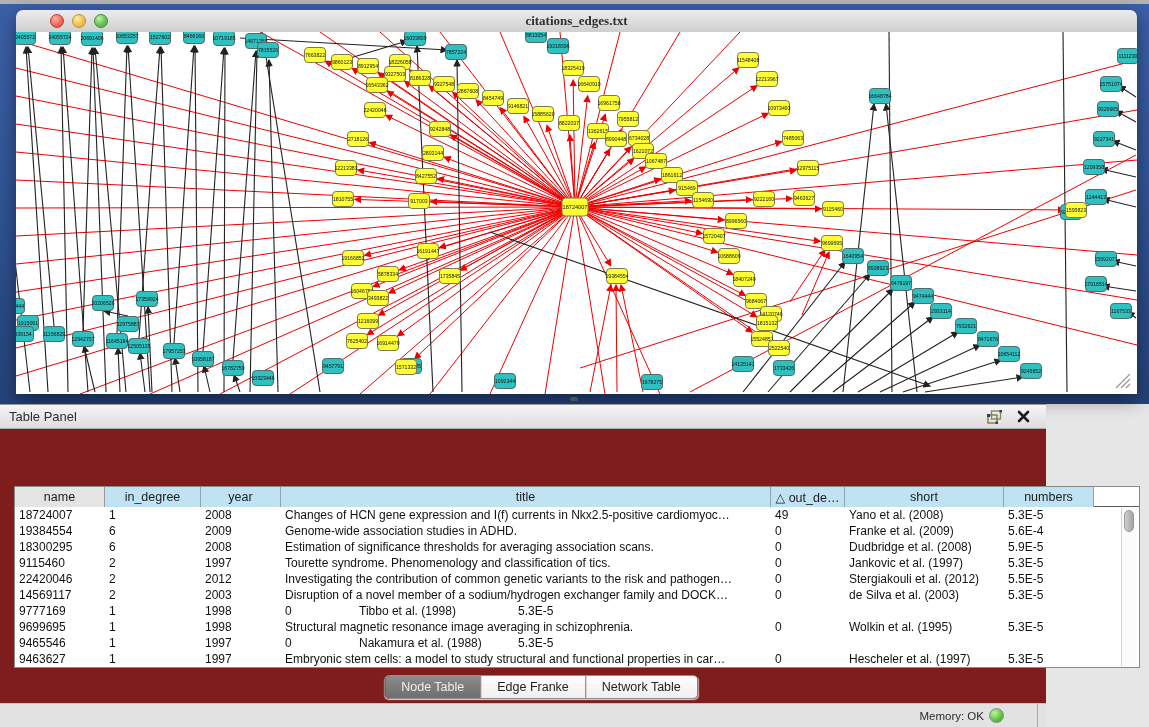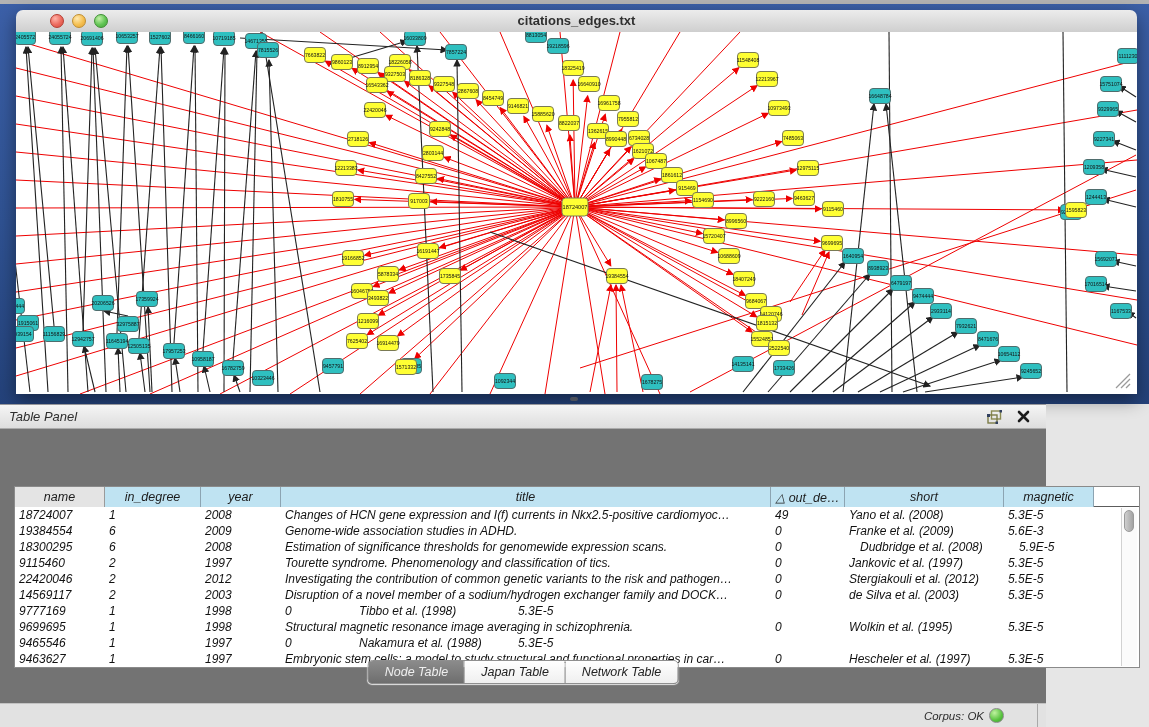--- a/index.html
+++ b/index.html
@@ -9,52 +9,52 @@
     background:#e6e6e6;
   }
   
   .desktop{position:absolute;left:0;top:0;width:1149px;height:404px;
     background:linear-gradient(180deg,#3c60a8 0%,#2f5292 55%,#24427a 100%);}
   .menubar-sliver{position:absolute;left:0;top:0;width:1149px;height:4px;background:#b3b3b3;}
   .net-window{position:absolute;left:16px;top:10px;width:1121px;height:384px;
     border-radius:7px 7px 0 0;box-shadow:0 6px 18px rgba(0,0,0,.45);}
   .titlebar{position:absolute;left:0;top:0;width:100%;height:32px;
     background:linear-gradient(180deg,#ececec,#cfcfcf 70%,#c2c2c2);
-    border-radius:7px 7px 0 0;border-bottom:1px solid #8f8f8f;box-sizing:border-box;}
+    border-radius:7px 7px 0 0;border-bottom:1px solid #8f8f8f;box-sizing:border-box;font-family:Liberation Serif, serif;}
   .title-text{position:absolute;left:0;right:0;top:3px;text-align:center;
     font-size:13px;font-weight:bold;color:#303030;}
   .tl{position:absolute;top:4px;width:14px;height:14px;border-radius:50%;box-sizing:border-box;}
   .tl-red{left:34px;background:radial-gradient(circle at 35% 30%,#ffb3a8,#ec6a5e 55%,#d5493c);border:1px solid #b63d31;}
   .tl-yellow{left:56px;background:radial-gradient(circle at 35% 30%,#ffe9b0,#f5bf4f 55%,#e0a33a);border:1px solid #c08e2f;}
   .tl-green{left:78px;background:radial-gradient(circle at 35% 30%,#c4f0a9,#61c554 55%,#47a43a);border:1px solid #3f8f33;}
   .graph-area{position:absolute;left:0;top:22px;width:1121px;height:362px;background:#ffffff;overflow:hidden;}
   .splitter-dot{position:absolute;left:570px;top:397px;width:8px;height:4px;border-radius:2px;background:#58585a;opacity:.8;}
 
   
-  .table-panel{position:absolute;left:0;top:404px;width:1046px;height:323px;background:#737373;border-top:1px solid #97979b;box-sizing:border-box;font-style:italic;}
+  .table-panel{position:absolute;left:0;top:404px;width:1046px;height:323px;background:#7f1d1d;border-top:1px solid #97979b;box-sizing:border-box;}
   .panel-header{position:absolute;left:0;top:0;width:100%;height:24px;
     background:linear-gradient(180deg,#f5f5f5,#dddddd);border-bottom:1px solid #ababab;box-sizing:border-box;}
   .panel-title{position:absolute;left:9px;top:4px;font-size:13px;color:#2e2e2e;}
   .float-icon{position:absolute;right:44px;top:5px;width:15px;height:14px;}
   .close-icon{position:absolute;right:16px;top:5px;width:13px;height:13px;}
 
   .data-table{position:absolute;left:14px;top:81px;width:1126px;height:182px;background:#ffffff;border:1px solid #8a8a8a;box-sizing:border-box;}
   .thead{position:absolute;left:0;top:0;width:100%;height:20px;display:flex;border-bottom:1px solid #5c5c5c;box-sizing:border-box;background:#ffffff;}
   .th{height:20px;box-sizing:border-box;border-right:1px solid #8ca4b2;background:#bfe3f2;
      font-size:12.5px;color:#1c1c1c;display:flex;align-items:center;justify-content:center;flex:0 0 auto;}
   .th-first{background:#e4e4e4;border-right:1px solid #9a9a9a;}
   .tbody{position:absolute;left:0;top:20px;width:100%;height:160px;overflow:hidden;}
   .tr{display:flex;height:16px;}
   .td{height:16px;box-sizing:border-box;padding-left:4px;font-size:12px;line-height:16px;color:#111;
       white-space:nowrap;overflow:hidden;flex:0 0 auto;}
   .vscroll{position:absolute;right:2px;top:21px;width:15px;height:158px;background:#fbfbfb;border-left:1px solid #d2d2d2;}
   .vthumb{position:absolute;left:2px;top:2px;width:10px;height:22px;border-radius:6px;
       background:linear-gradient(90deg,#cfcfcf,#a3a3a3);border:1px solid #9a9a9a;box-sizing:border-box;}
 
-  .tabbar{position:absolute;left:0;top:253px;width:100%;height:28px;}
+  .tabbar{position:absolute;left:0;top:268px;width:100%;height:28px;padding-left:36px;}
   .segmented{position:absolute;left:50%;transform:translateX(-50%);top:2px;height:22px;display:flex;
       border:1px solid #8f8f8f;border-radius:5px;overflow:hidden;box-shadow:0 1px 1px rgba(255,255,255,.8);}
   .seg{height:22px;line-height:22px;padding:0 16px;font-size:12.5px;color:#222;
       background:linear-gradient(180deg,#ffffff,#efefef);border-right:1px solid #a5a5a5;}
   .seg:last-child{border-right:none;}
   .seg-active{background:linear-gradient(180deg,#8b8b8b,#6e6e6e);color:#efefef;}
 
   .statusbar{position:absolute;left:0;top:298px;width:100%;height:25px;border-top:1px solid #c2c2c2;background:#e2e2e2;}
   .memory-label{position:absolute;right:62px;top:6px;font-size:11.5px;color:#2c2c2c;}
   .memory-dot{position:absolute;right:42px;top:4px;width:15px;height:15px;border-radius:50%;
@@ -512,48 +512,48 @@
   </div>
 
   <div class="data-table">
     <div class="thead">
         <div class="th th-first" style="width: 90px;">name</div>
         <div class="th" style="width: 96px;">in_degree</div>
         <div class="th" style="width: 80px;">year</div>
         <div class="th" style="width: 490px;">title</div>
         <div class="th" style="width: 74px;">△ out_de…</div>
         <div class="th" style="width: 159px;">short</div>
-        <div class="th" style="width: 90px;">magnetic</div>
+        <div class="th" style="width: 90px;">numbers</div>
       </div>
     <div class="tbody">
         <div class="tr">
           <div class="td" style="width: 90px;">18724007</div>
           <div class="td" style="width: 96px;">1</div>
           <div class="td" style="width: 80px;">2008</div>
           <div class="td" style="width: 490px;">Changes of HCN gene expression and I(f) currents in Nkx2.5-positive cardiomyoc…</div>
           <div class="td" style="width: 74px;">49</div>
           <div class="td" style="width: 159px;">Yano et al. (2008)</div>
           <div class="td" style="width: 90px;">5.3E-5</div>
         </div>
         <div class="tr">
           <div class="td" style="width: 90px;">19384554</div>
           <div class="td" style="width: 96px;">6</div>
           <div class="td" style="width: 80px;">2009</div>
           <div class="td" style="width: 490px;">Genome-wide association studies in ADHD.</div>
           <div class="td" style="width: 74px;">0</div>
           <div class="td" style="width: 159px;">Franke et al. (2009)</div>
-          <div class="td" style="width: 90px;">5.6E-3</div>
+          <div class="td" style="width: 90px;">5.6E-4</div>
         </div>
         <div class="tr">
           <div class="td" style="width: 90px;">18300295</div>
           <div class="td" style="width: 96px;">6</div>
           <div class="td" style="width: 80px;">2008</div>
-          <div class="td" style="width: 490px;">Estimation of significance thresholds for genomewide expression scans.</div>
-          <div class="td" style="width: 74px;">0</div>
-          <div class="td" style="width: 159px; margin-left: 11px;">Dudbridge et al. (2008)</div>
+          <div class="td" style="width: 490px;">Estimation of significance thresholds for averaging association scans.</div>
+          <div class="td" style="width: 74px;">0</div>
+          <div class="td" style="width: 159px;">Dudbridge et al. (2008)</div>
           <div class="td" style="width: 90px;">5.9E-5</div>
         </div>
         <div class="tr">
           <div class="td" style="width: 90px;">9115460</div>
           <div class="td" style="width: 96px;">2</div>
           <div class="td" style="width: 80px;">1997</div>
           <div class="td" style="width: 490px;">Tourette syndrome. Phenomenology and classification of tics.</div>
           <div class="td" style="width: 74px;">0</div>
           <div class="td" style="width: 159px;">Jankovic et al. (1997)</div>
           <div class="td" style="width: 90px;">5.3E-5</div>
@@ -612,23 +612,23 @@
         </div>
       </div>
     <div class="vscroll">
       <div class="vthumb"></div>
     </div>
   </div>
 
   <div class="tabbar">
     <div class="segmented">
         <span class="seg seg-active">Node Table</span>
-        <span class="seg">Japan Table</span>
+        <span class="seg">Edge Franke</span>
         <span class="seg">Network Table</span>
       </div>
   </div>
 
   <div class="statusbar">
-    <span class="memory-label">Corpus: OK</span>
+    <span class="memory-label">Memory: OK</span>
     <span class="memory-dot"></span>
     <span class="status-divider"></span>
   </div>
 </div>
 
 </body></html>

